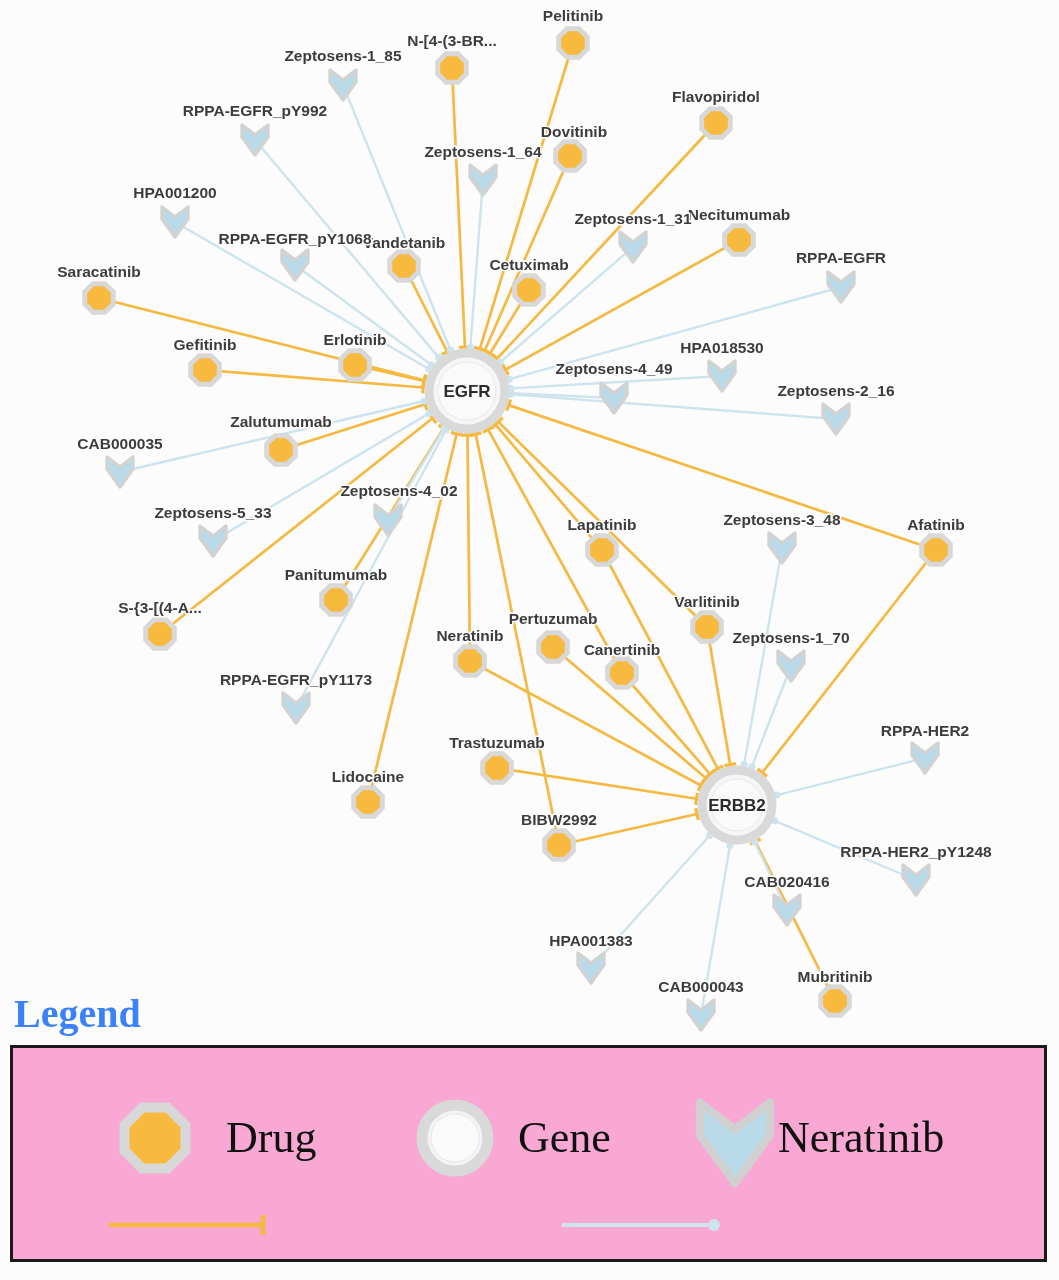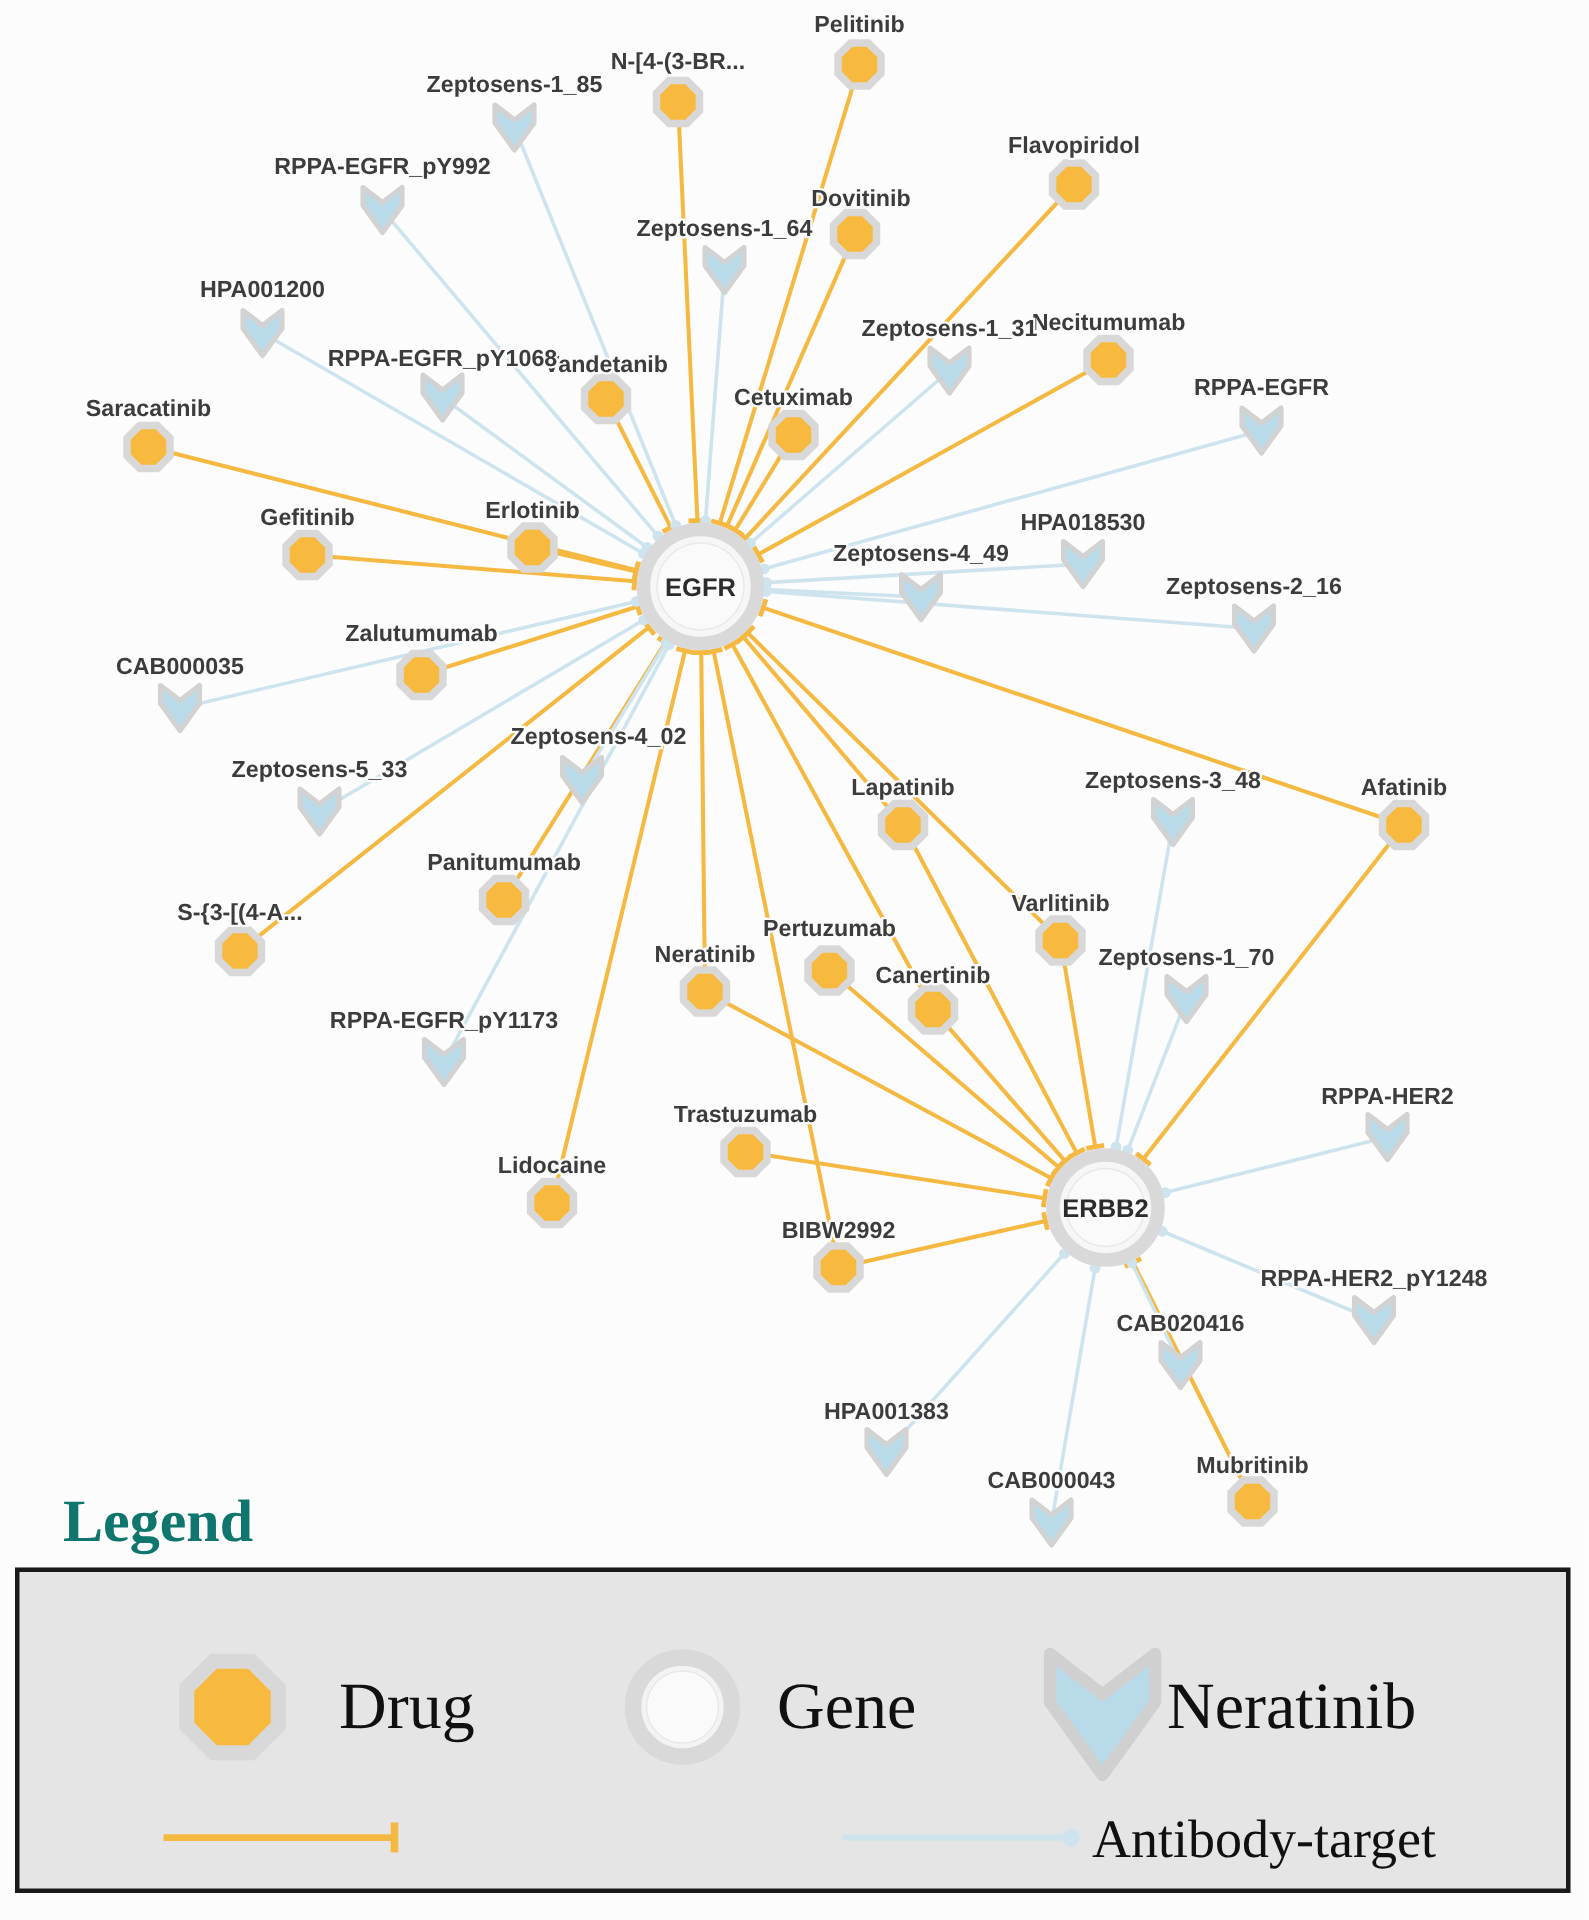--- a/index.html
+++ b/index.html
@@ -2,23 +2,23 @@
 <html><head>
 <meta charset="utf-8">
 <style>
   html,body{margin:0;padding:0;background:#FFFFFF;}
   .stage{position:relative;width:1059px;height:1280px;background:#FCFCFC;overflow:hidden;
          font-family:"Liberation Sans",sans-serif;}
   #net{position:absolute;left:0;top:0;}
   .node-label{font:700 15.5px "Liberation Sans",sans-serif;fill:#3C3C3C;
               stroke:#FCFCFC;stroke-width:3px;paint-order:stroke;}
   .gene-label{font:700 17px "Liberation Sans",sans-serif;fill:#2B2B2B;}
-  .legend-title{position:absolute;left:14px;top:990px;font:700 40px "Liberation Serif",serif;color:#0f766e;margin-left:28px;}
+  .legend-title{position:absolute;left:14px;top:990px;font:700 40px "Liberation Serif",serif;color:#3b82f6;}
   .legend-box{position:absolute;left:10px;top:1045px;width:1031px;height:211px;
-              border:3px solid #1A1A1A;background:#e5e5e5;}
+              border:3px solid #1A1A1A;background:#f9a8d4;}
   .li{position:absolute;}
   .ltext{position:absolute;top:62px;font:400 44px "Liberation Serif",serif;color:#101010;line-height:56px;}
   .ltext2{position:absolute;top:156px;font:400 36px "Liberation Serif",serif;color:#101010;line-height:44px;}
 </style>
 </head>
 <body>
 
 <div class="stage">
 
   <svg id="net" width="1059" height="1280" viewBox="0 0 1059 1280">
@@ -246,16 +246,15 @@
 
     <svg class="li" style="left:92px;top:164px" width="172" height="26" viewBox="0 0 172 26">
       <line x1="4" y1="13" x2="156" y2="13" stroke="#F5B942" stroke-width="4.5"></line>
       <line x1="158" y1="3" x2="158" y2="23" stroke="#F5B942" stroke-width="5"></line>
     </svg>
 
     <svg class="li" style="left:545px;top:164px" width="172" height="26" viewBox="0 0 172 26">
       <line x1="4" y1="13" x2="150" y2="13" stroke="#CDE4EE" stroke-width="4"></line>
       <circle cx="156" cy="13" r="6" fill="#CDE4EE"></circle>
     </svg>
-    <div class="ltext2" style="left:715px">Antibody-target</div>
 
   </div>
 </div>
 
 </body></html>

